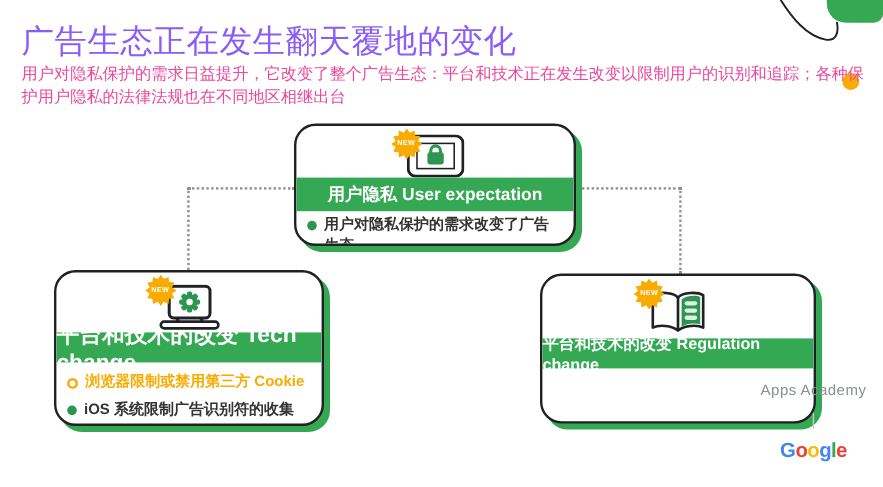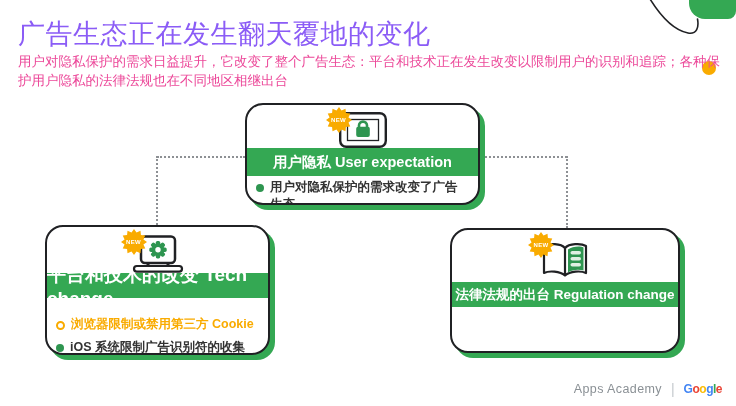--- a/index.html
+++ b/index.html
@@ -89,21 +89,21 @@
     color: #ffffff; font-weight: bold;
     text-align: left;
     display: flex; align-items: center; justify-content: center;
     flex: 0 0 auto;
   }
   .card-user .card-band       { height: 28px; font-size: 14.5px; }
   .card-tech .card-band       { height: 25px; font-size: 19px; }
   .card-regulation .card-band { height: 25px; font-size: 13.5px; }
 
   .card-body { flex: 1; display: flex; flex-direction: column; justify-content: center; padding: 3px 9px; }
-  .card-tech .card-body { justify-content: flex-start; padding-top: 18px; gap: 6px; }
+  .card-tech .card-body { justify-content: flex-start; padding-top: 8px; gap: 6px; }
 
   .bullet-row { display: flex; align-items: flex-start; gap: 6px; }
   .bullet-dot {
     flex: 0 0 auto;
     width: 8px; height: 8px; border-radius: 50%;
     margin-top: 5px;
     background: #2E9550;
   }
   .bullet-dot.ring {
     background: #ffffff;
@@ -111,26 +111,26 @@
     width: 9px; height: 9px;
   }
   .bullet-text {
     font-size: 12.5px; font-weight: bold; color: #333333;
     line-height: 17px;
   }
   .card-regulation .bullet-text { font-size: 12px; }
 
   
   .footer {
-    position: absolute; right: 14px; bottom: 9px;
-    display: flex; align-items: center; gap: 9px;
+    position: absolute; right: 14px; bottom: 20px;
+    display: flex; align-items: center; gap: 9px; flex-direction: column;
   }
   .footer-brand { font-size: 12.5px; color: #8a9095; letter-spacing: 0.4px; }
   .footer-sep   { font-size: 14px; color: #c4c9cd; font-weight: normal; }
-  .footer-logo  { font-size: 12px; font-weight: bold; letter-spacing: -0.5px; }
+  .footer-logo  { font-size: 17px; font-weight: bold; letter-spacing: -0.5px; }
 </style>
 </head>
 <body>
 
 <div class="slide">
 
   <div class="deco-pill"></div>
   <svg class="deco-curve" width="72" height="44" viewBox="0 0 72 44">
     <path d="M10 0 C20 16 32 31 48 34 C57 35.5 59 28 57.5 20" fill="none" stroke="#202124" stroke-width="1.6" stroke-linecap="round"></path>
   </svg>
@@ -214,21 +214,21 @@
       </span>
       <svg width="50" height="40" viewBox="0 0 50 40">
         <path d="M25 8 C21 3.5 9 3 4 6 L4 33 C9 30.5 20 31 25 35.5 C30 31 41 30.5 46 33 L46 6 C41 3 29 3.5 25 8 Z" fill="#ffffff" stroke="#202124" stroke-width="2.2" stroke-linejoin="round"></path>
         <path d="M25 8 L25 35.5" stroke="#202124" stroke-width="2.2"></path>
         <path d="M28 9.5 C32 6 41 5.8 43.5 7.5 L43.5 30.5 C39 29 32 29.5 28 32.5 Z" fill="#2E9550"></path>
         <rect x="30.5" y="11" width="10.5" height="3.6" rx="1.8" fill="#dff0e3"></rect>
         <rect x="30.5" y="17" width="10.5" height="3.6" rx="1.8" fill="#dff0e3"></rect>
         <rect x="30.5" y="23" width="10.5" height="3.6" rx="1.8" fill="#dff0e3"></rect>
       </svg>
     </div>
-    <div class="card-band">法律法规的出台 Regulation change</div>
+    <div class="card-band">平台和技术的改变 Regulation change</div>
   </div>
 
   <div class="footer">
     <span class="footer-brand">Apps Academy</span>
     <span class="footer-sep">|</span>
     <span class="footer-logo"><span style="color: rgb(66, 133, 244);">G</span><span style="color: rgb(234, 67, 53);">o</span><span style="color: rgb(251, 188, 5);">o</span><span style="color: rgb(66, 133, 244);">g</span><span style="color: rgb(52, 168, 83);">l</span><span style="color: rgb(234, 67, 53);">e</span></span>
   </div>
 
 </div>
 

